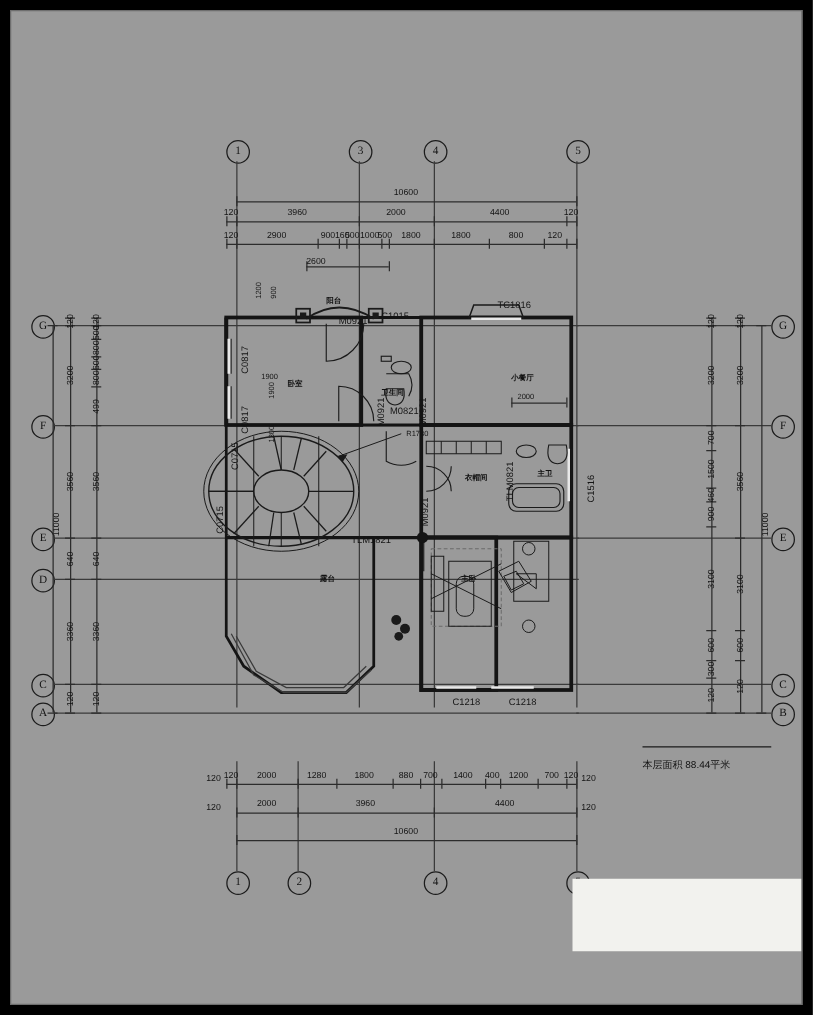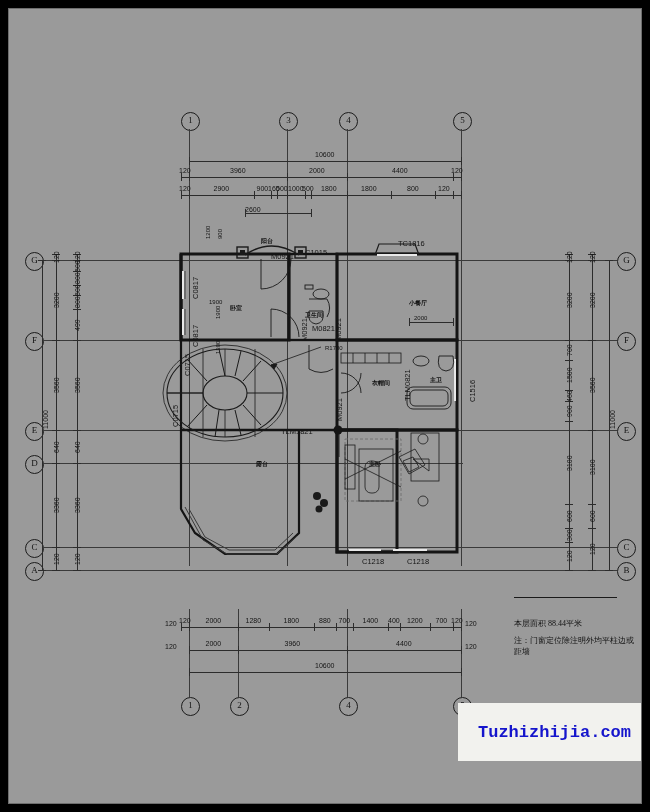--- a/index.html
+++ b/index.html
@@ -17,21 +17,21 @@
        color:#141414;font-size:9px;line-height:15px;text-align:center;
        font-family:"Liberation Serif","DejaVu Serif",serif;}
   .room{position:absolute;color:#111;font-size:6px;line-height:6px;font-weight:bold;white-space:nowrap;}
   .tag{position:absolute;color:#141414;font-size:7.5px;line-height:8px;white-space:nowrap;
        font-family:"Liberation Sans",sans-serif;}
   .tag.rot{transform-origin:0 0;transform:rotate(-90deg);}
   #title{position:absolute;left:505px;top:586px;}
   #title .t1{font-size:12px;color:#111;letter-spacing:1px;}
   #title .sc{font-size:9px;color:#111;}
   #title .rule{width:103px;height:1px;background:#1a1a1a;margin-top:2px;}
-  #title .t2{font-size:8px;color:#111;margin-top:20px;font-family:Liberation Serif, serif;}
+  #title .t2{font-size:8px;color:#111;margin-top:8px;}
   #title .t3{font-size:8px;color:#111;margin-top:6px;}
   #wm{position:absolute;left:449px;top:694px;width:193px;height:58px;background:#f2f2ee;
       display:flex;flex-direction:column;align-items:center;justify-content:center;}
   #wm .cn{font-size:24px;line-height:26px;color:#101010;font-weight:bold;letter-spacing:2px;}
   #wm .en{font-size:17px;line-height:19px;color:#1515cc;font-weight:bold;
           font-family:"Liberation Mono","DejaVu Sans Mono",monospace;}
   svg{position:absolute;left:0;top:0;overflow:visible;}
 </style>
 </head>
 <body>
@@ -410,20 +410,18 @@
       <div class="tag rot" style="left: 395px; top: 392px;">TLM0821</div>
       <div class="tag rot" style="left: 460px; top: 393px;">C1516</div>
       <div class="tag" style="left: 272px; top: 419px;">TLM1821</div>
       <div class="tag" style="left: 353px; top: 549px;">C1218</div>
       <div class="tag" style="left: 398px; top: 549px;">C1218</div>
     </div>
 
   <div id="title">
     <div class="rule"></div>
     <div class="t2">本层面积  88.44平米</div>
-    <div class="t3">注：门窗定位除注明外均平柱边或距墙</div>
   </div>
 
   <div id="wm">
-    <div class="en">Tuzhizhijia.com</div>
   </div>
 
 </div>
 
 </body></html>

